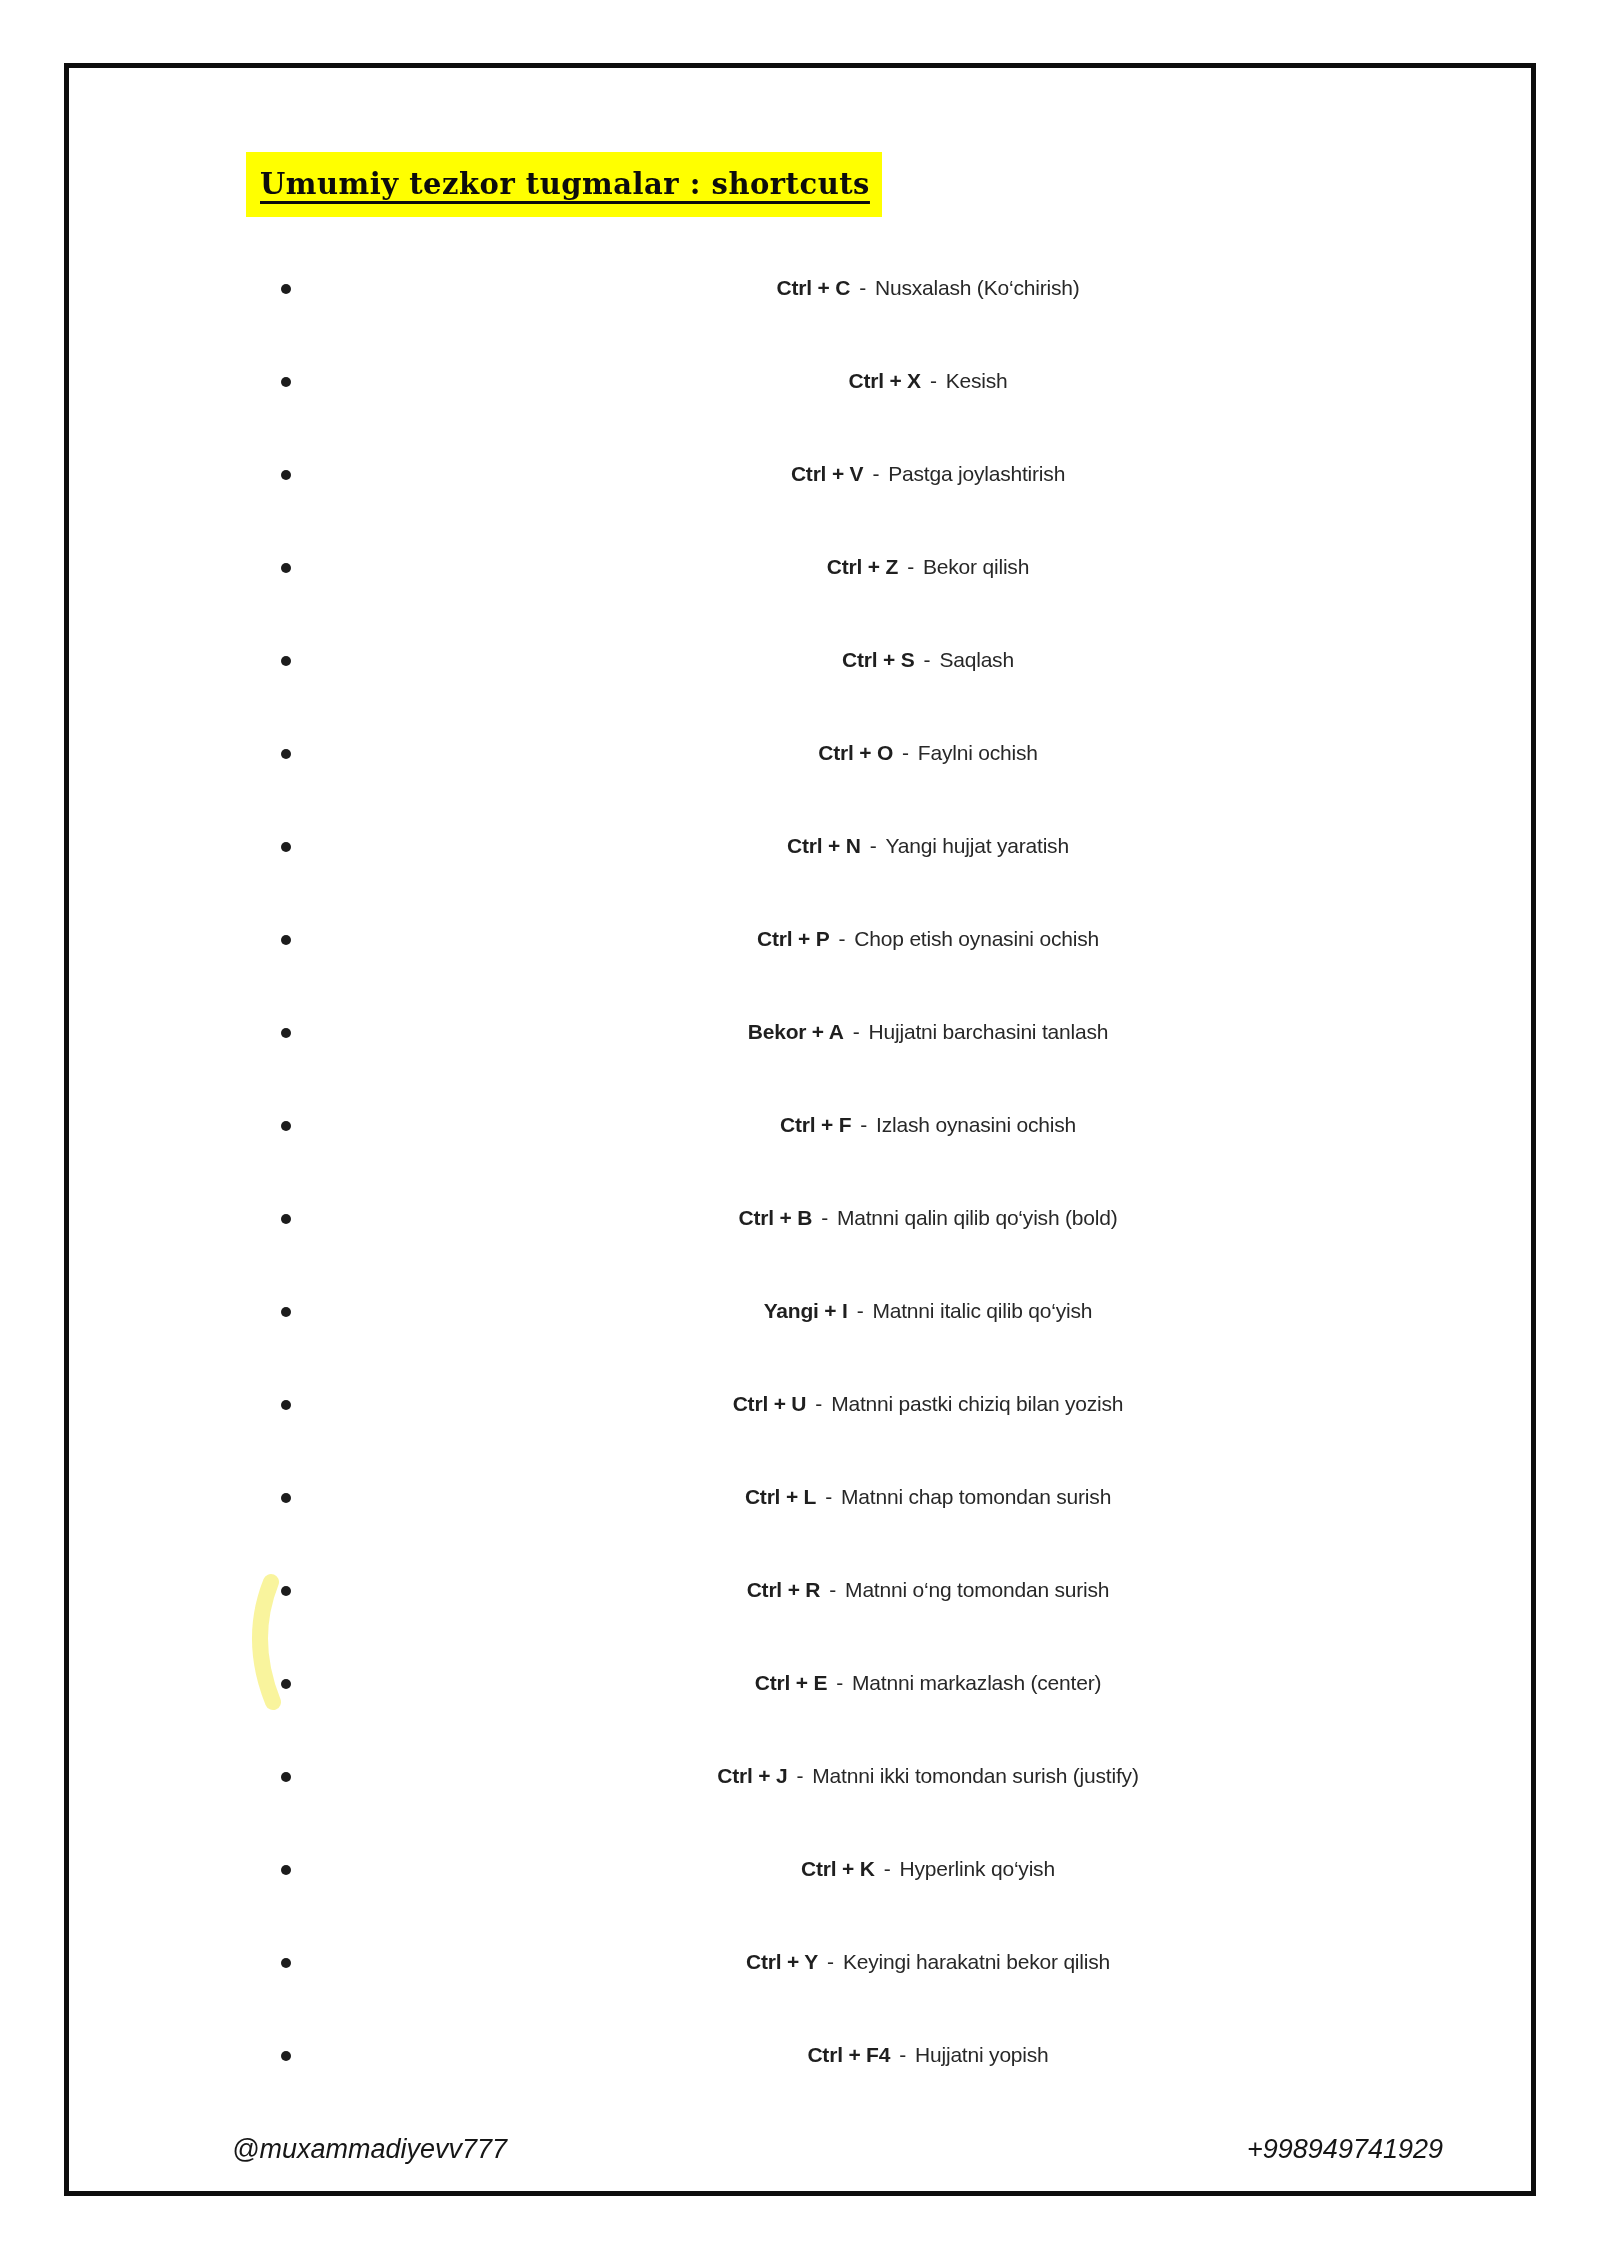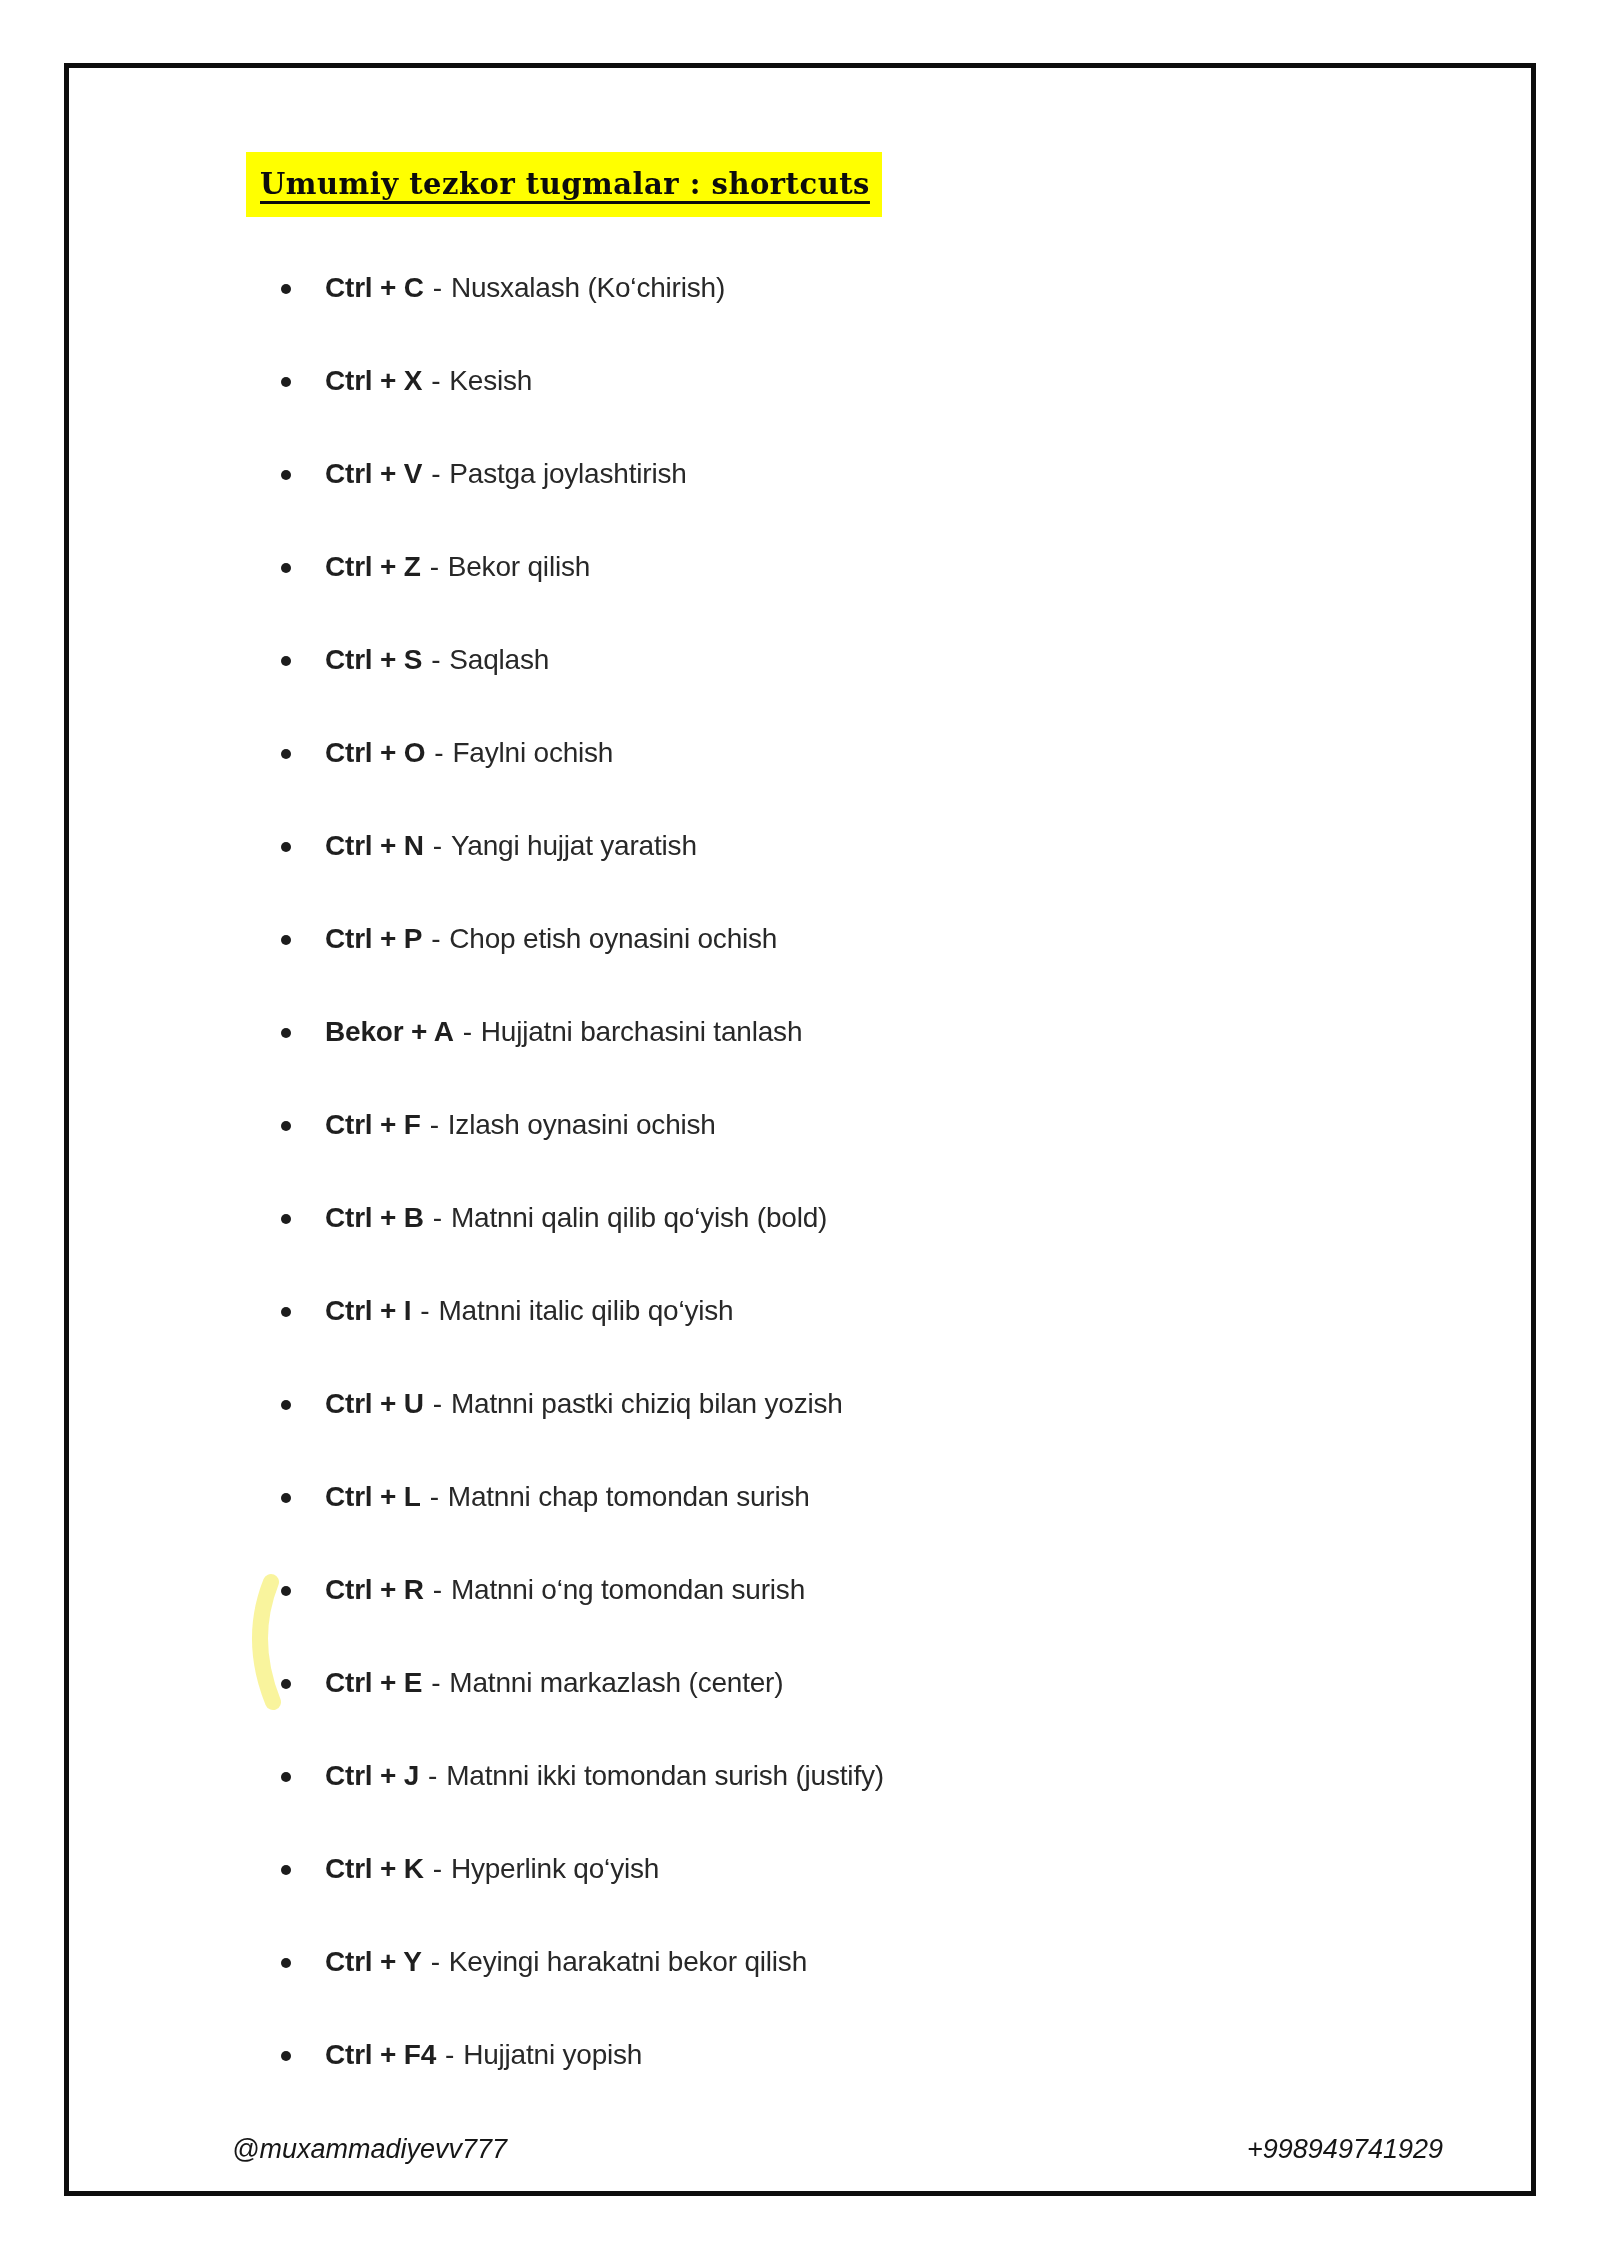--- a/index.html
+++ b/index.html
@@ -36,26 +36,27 @@
     letter-spacing: 0.5px;
   }
   ul.shortcut-list {
     list-style: none;
     margin: 52px 0 0 0;
     padding: 0;
   }
   ul.shortcut-list li {
     position: relative;
     padding-left: 256px;
-    font-size: 28px;
+    font-size: 21px;
     line-height: 38px;
     letter-spacing: -0.2px;
     margin-bottom: 55px;
     color: #282828;
     white-space: nowrap;
+    text-align: center;
   }
   .bullet {
     position: absolute;
     left: 212px; top: 15px;
     width: 10px; height: 10px;
     border-radius: 50%;
     background: #1c1c1c;
   }
   .keys { font-weight: bold; color: #1f1f1f; }
   .sep { margin: 0 9px; color: #282828; }
@@ -123,21 +124,21 @@
 
   <li>
     <span class="bullet"></span><span class="keys">Ctrl + F</span><span class="sep">-</span><span class="desc">Izlash oynasini ochish</span>
   </li>
 
   <li>
     <span class="bullet"></span><span class="keys">Ctrl + B</span><span class="sep">-</span><span class="desc">Matnni qalin qilib qo‘yish (bold)</span>
   </li>
 
   <li>
-    <span class="bullet"></span><span class="keys">Ctrl + I</span><span class="sep">-</span><span class="desc">Matnni italic qilib qo‘yish</span>
+    <span class="bullet"></span><span class="keys">Yangi + I</span><span class="sep">-</span><span class="desc">Matnni italic qilib qo‘yish</span>
   </li>
 
   <li>
     <span class="bullet"></span><span class="keys">Ctrl + U</span><span class="sep">-</span><span class="desc">Matnni pastki chiziq bilan yozish</span>
   </li>
 
   <li>
     <span class="bullet"></span><span class="keys">Ctrl + L</span><span class="sep">-</span><span class="desc">Matnni chap tomondan surish</span>
   </li>
 

